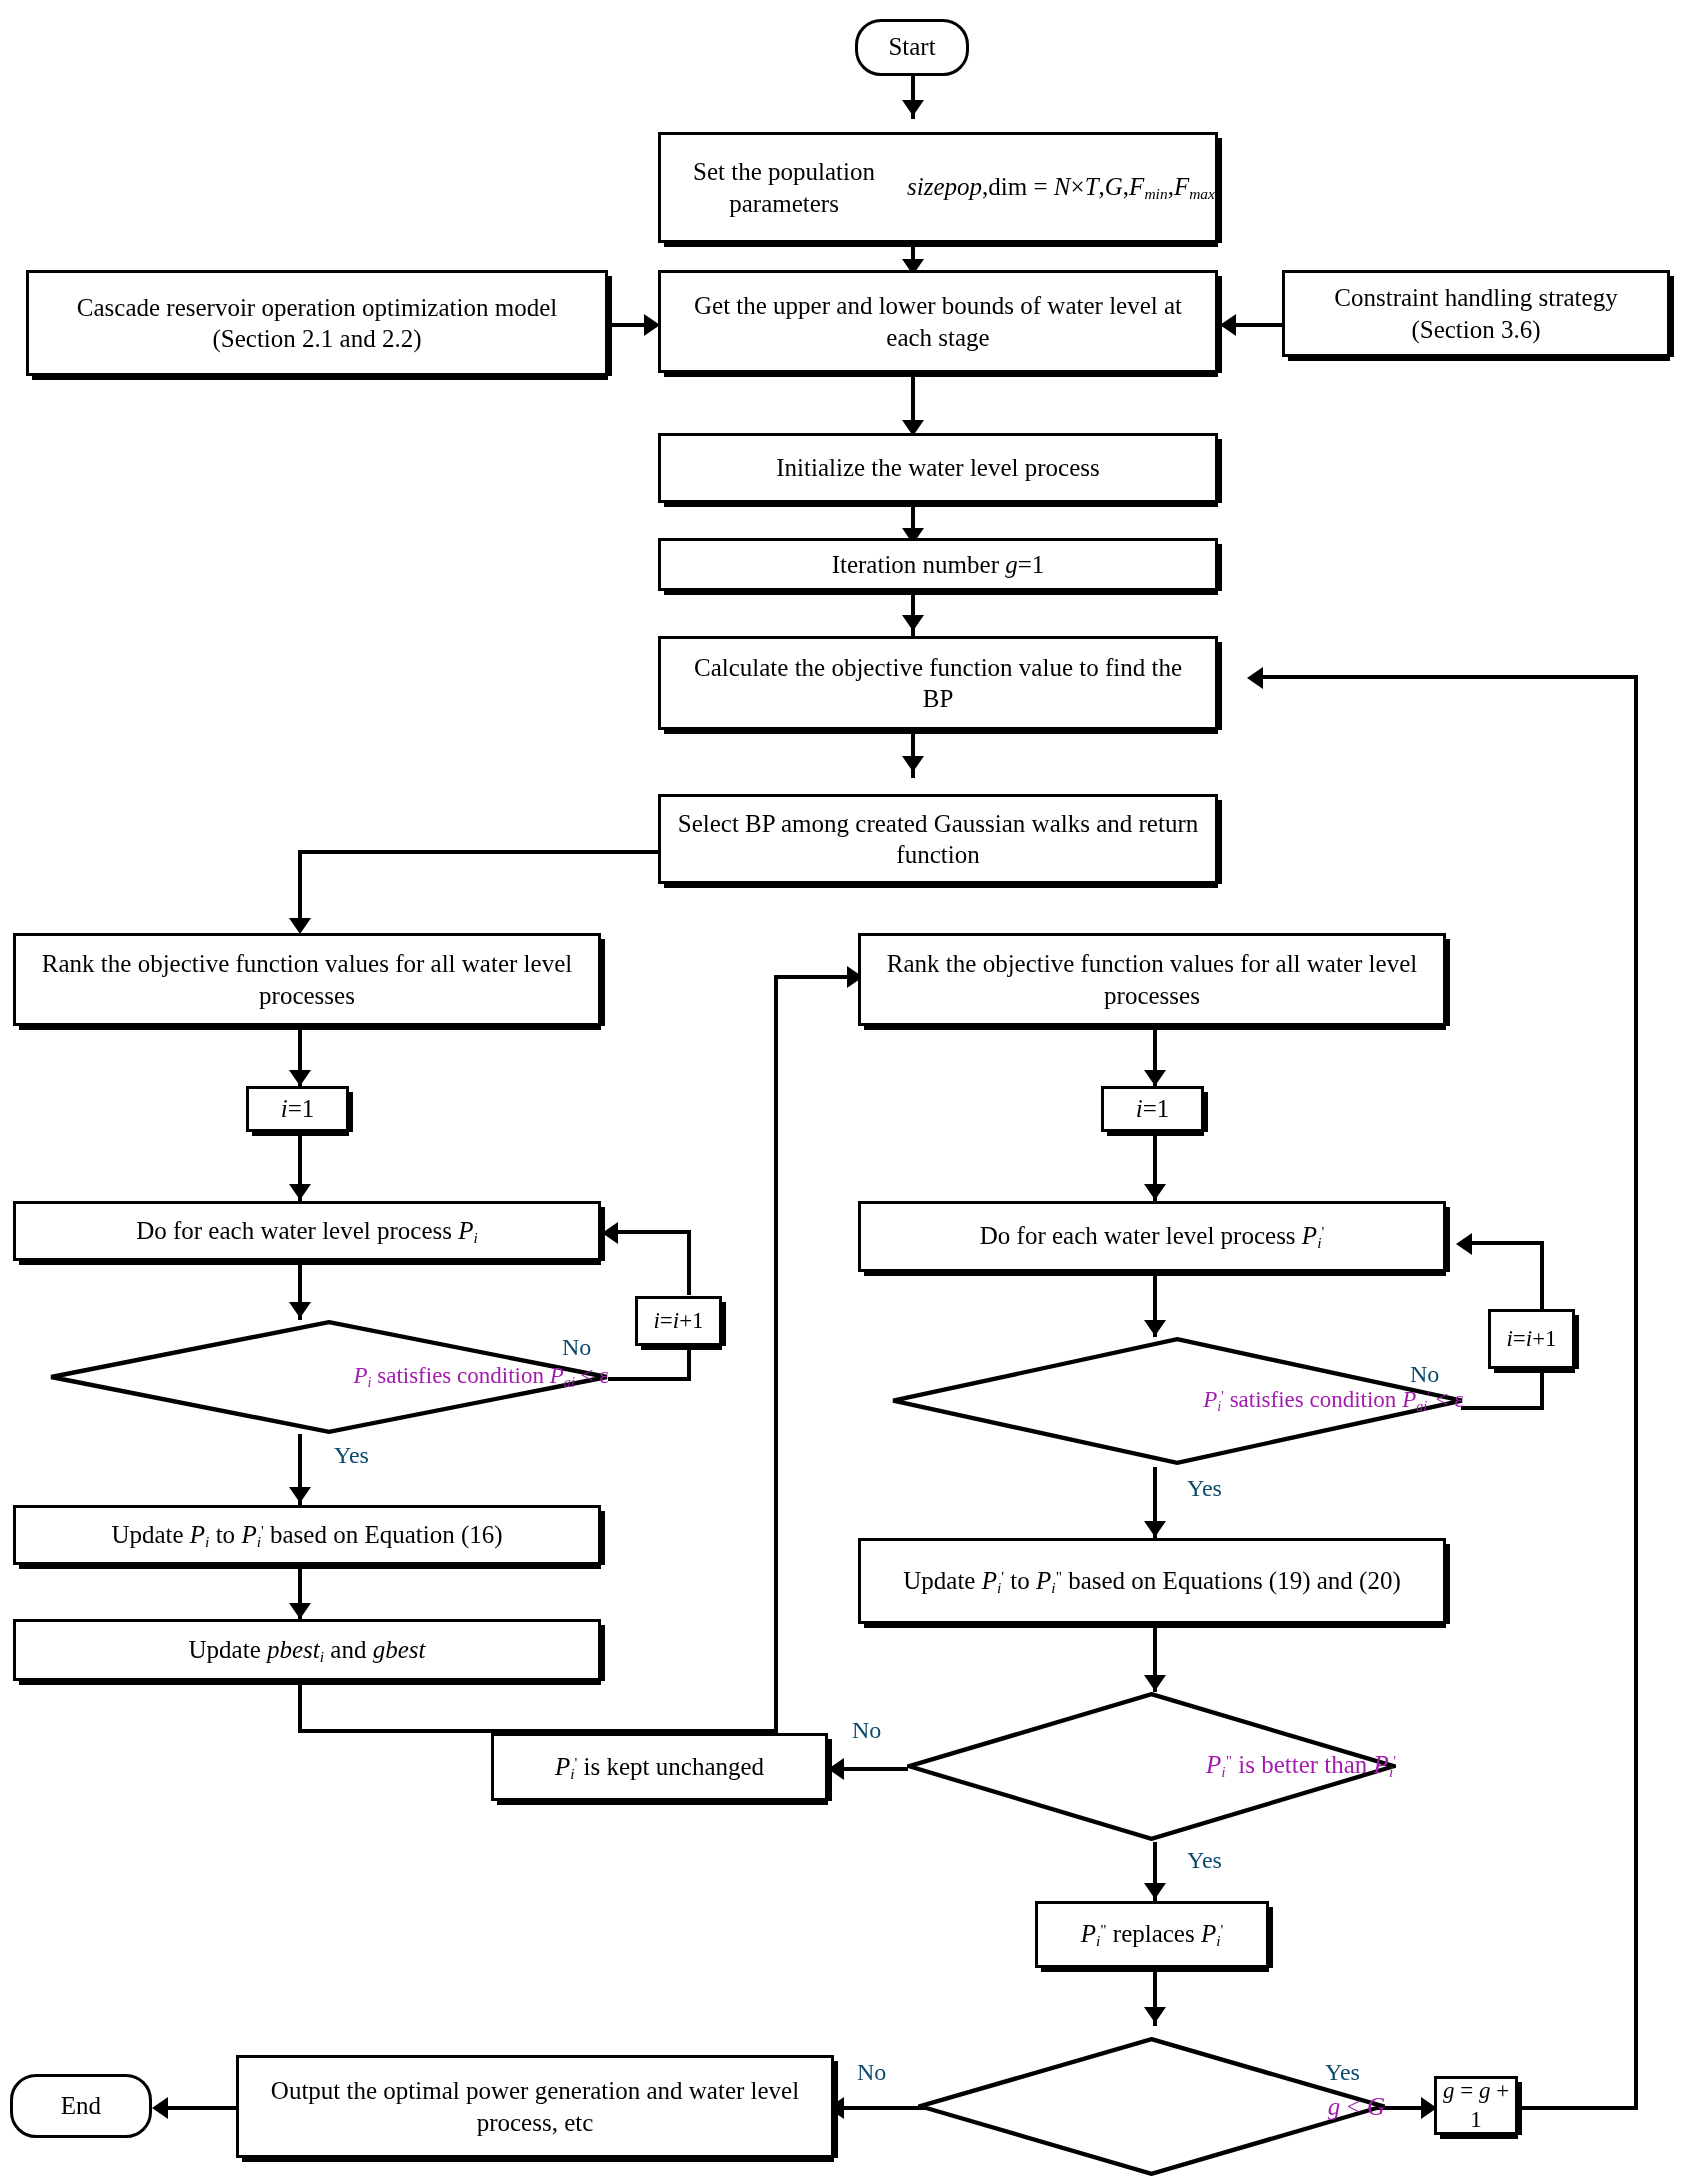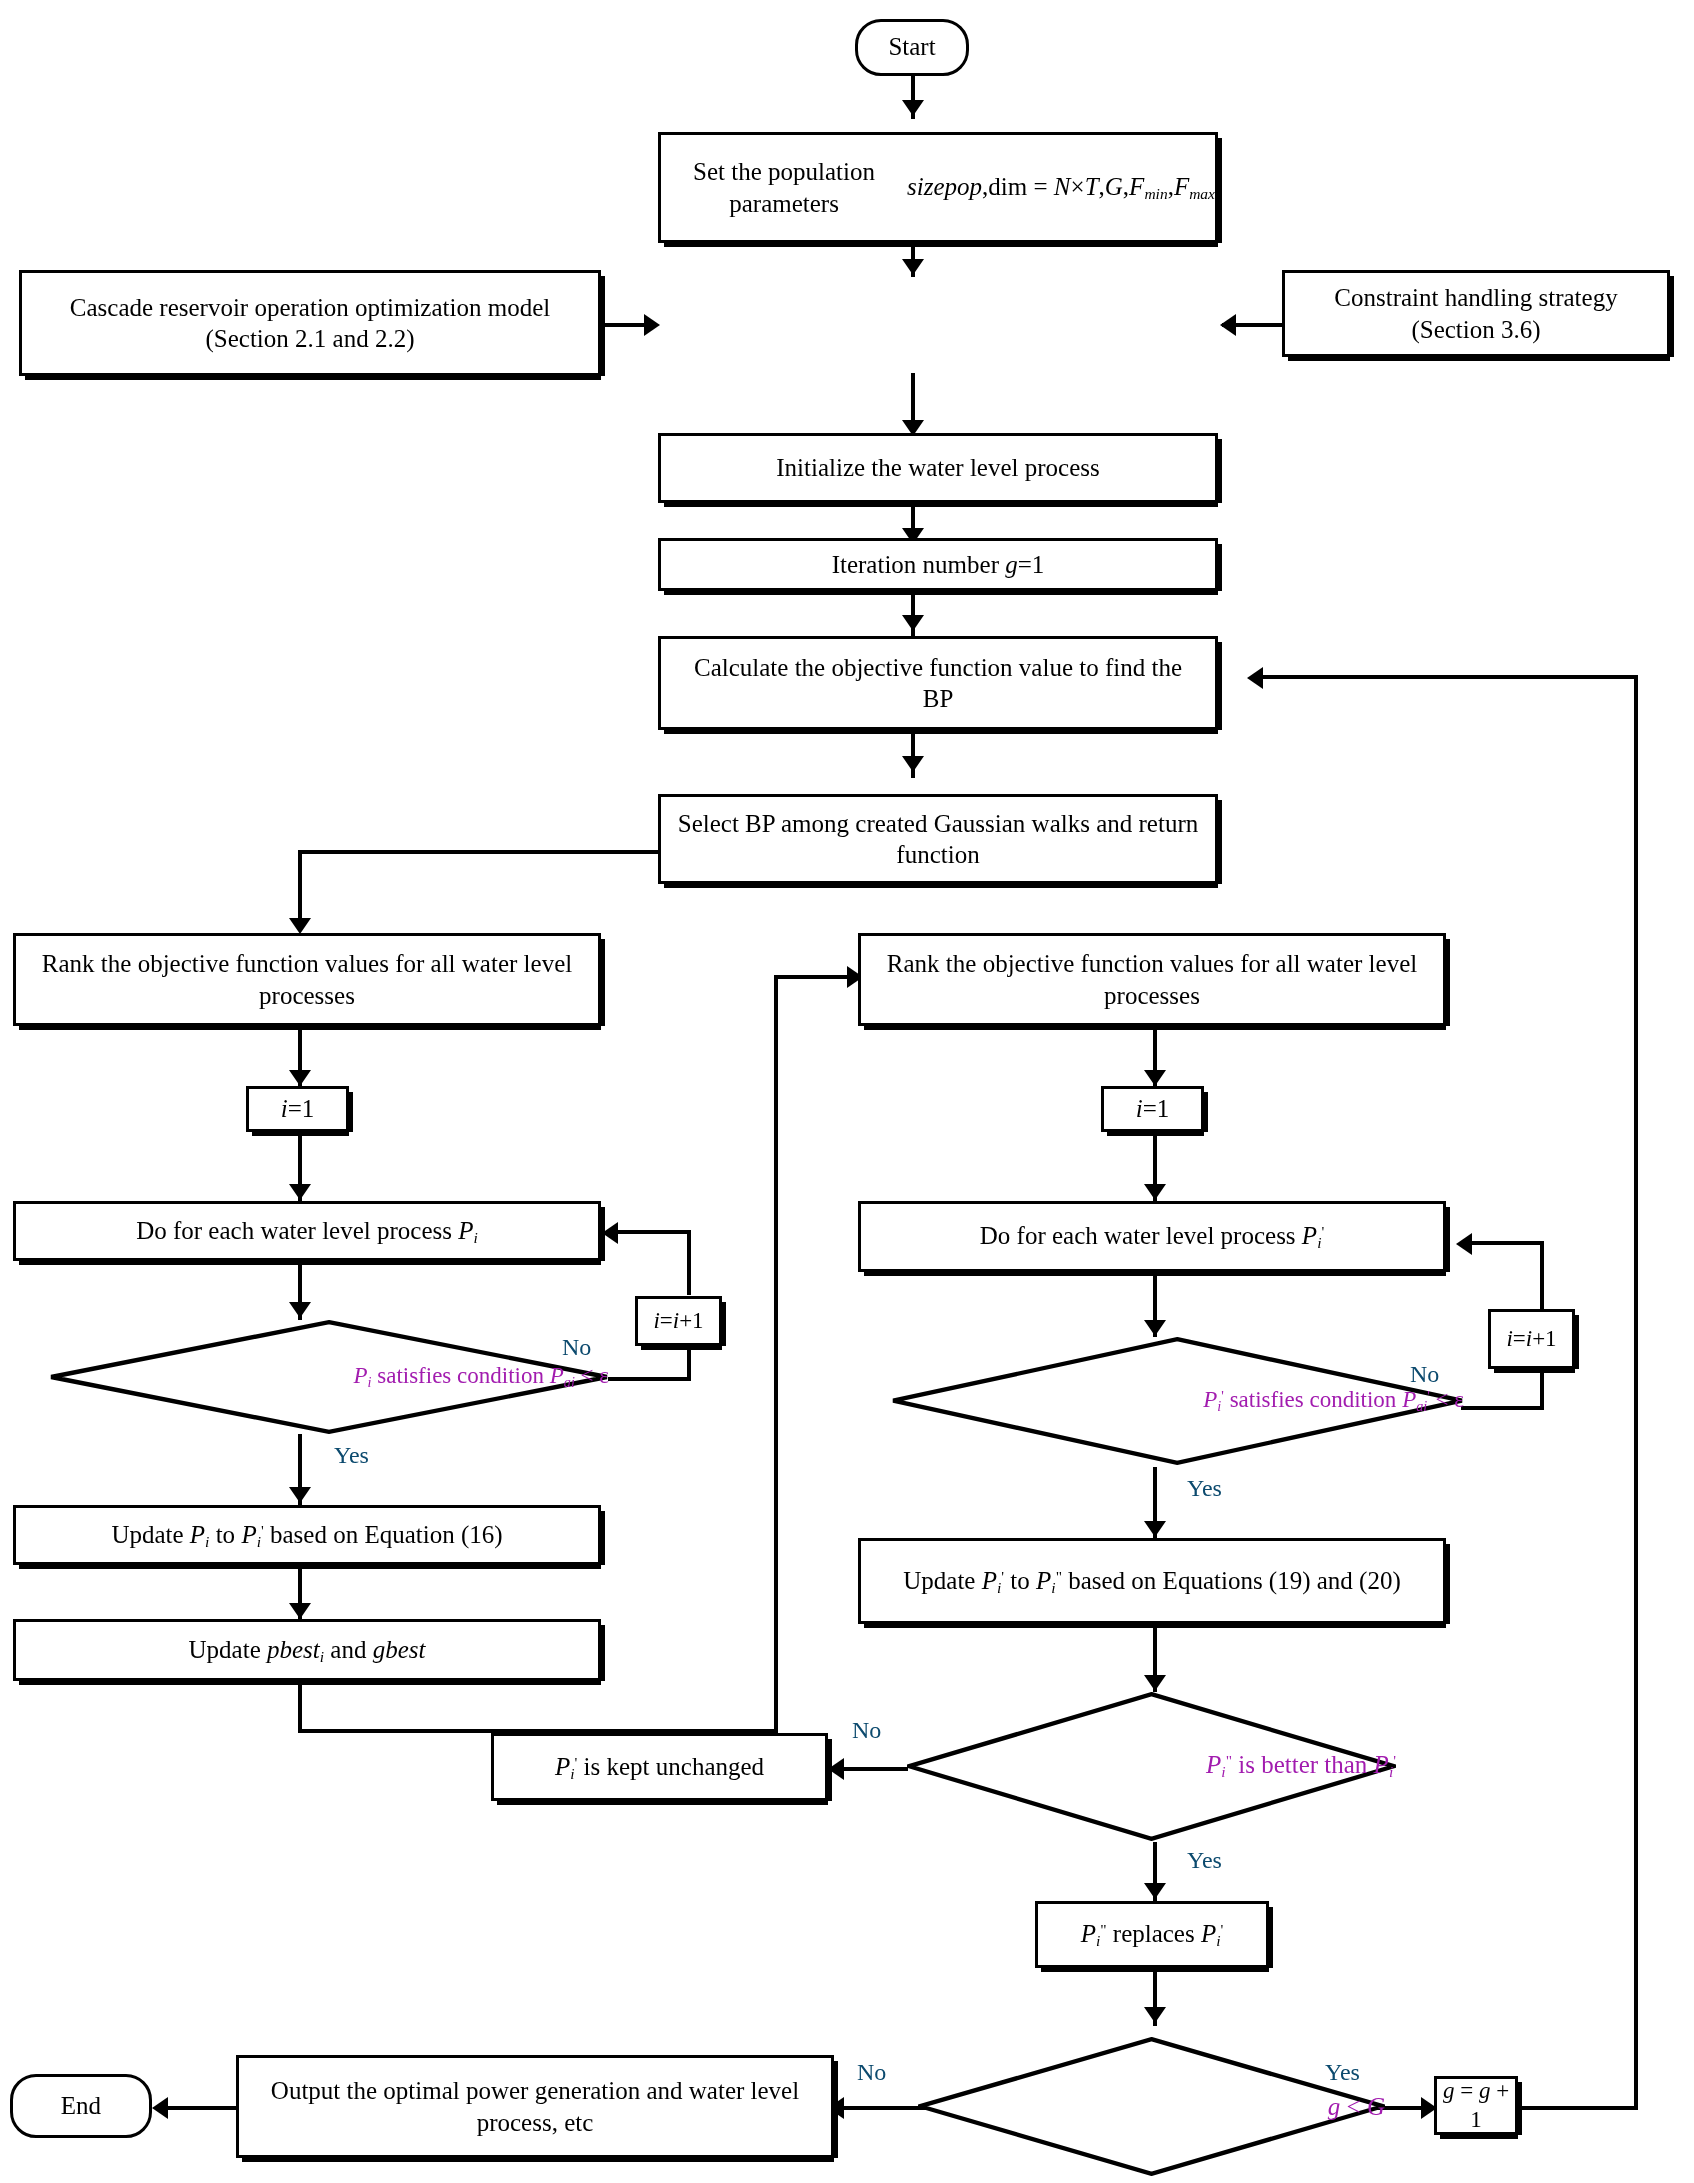--- a/index.html
+++ b/index.html
@@ -152,24 +152,27 @@
     <span>Start</span>
   </div>
 
   <div class="node rect" style="left:658px;top:132px;width:560px;height:111px;text-align:center;">
     <span class="t">Set the population parameters</span>
     <span class="t">
       <i class="v">sizepop</i>,dim&nbsp;=&nbsp;<i class="v">N</i>×<i class="v">T</i>,<i class="v">G</i>,<i class="v">F</i><sub>min</sub>,<i class="v">F</i><sub>max</sub>
     </span>
   </div>
 
-  <div class="node rect t" style="left:19px;top:270px;width:582px;height:106px;padding:0 25px;">
+  <div class="node rect t" style="left:26px;top:270px;width:582px;height:106px;padding:0 25px;">
     <span>Cascade reservoir operation optimization model (Section 2.1 and 2.2)</span>
   </div>
 
+  <div class="node rect t" style="left:658px;top:270px;width:560px;height:103px;padding:0 14px;">
+    <span>Get the upper and lower bounds of water level at each stage</span>
+  </div>
 
   <div class="node rect t" style="left:1282px;top:270px;width:388px;height:87px;padding:0 9.8px;">
     <span>Constraint handling strategy (Section 3.6)</span>
   </div>
 
   <div class="node rect t" style="left:658px;top:433px;width:560px;height:70px;">
     <span>Initialize the water level process</span>
   </div>
 
   <div class="node rect t" style="left:658px;top:538px;width:560px;height:53px;">

